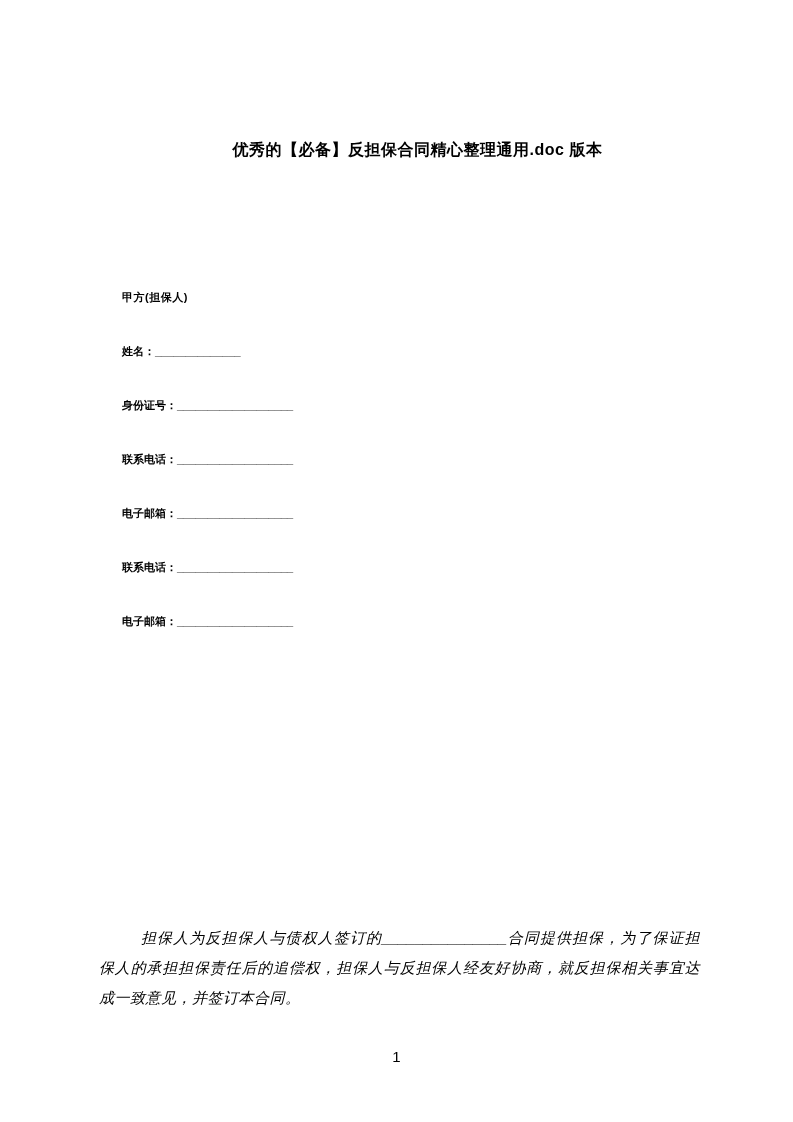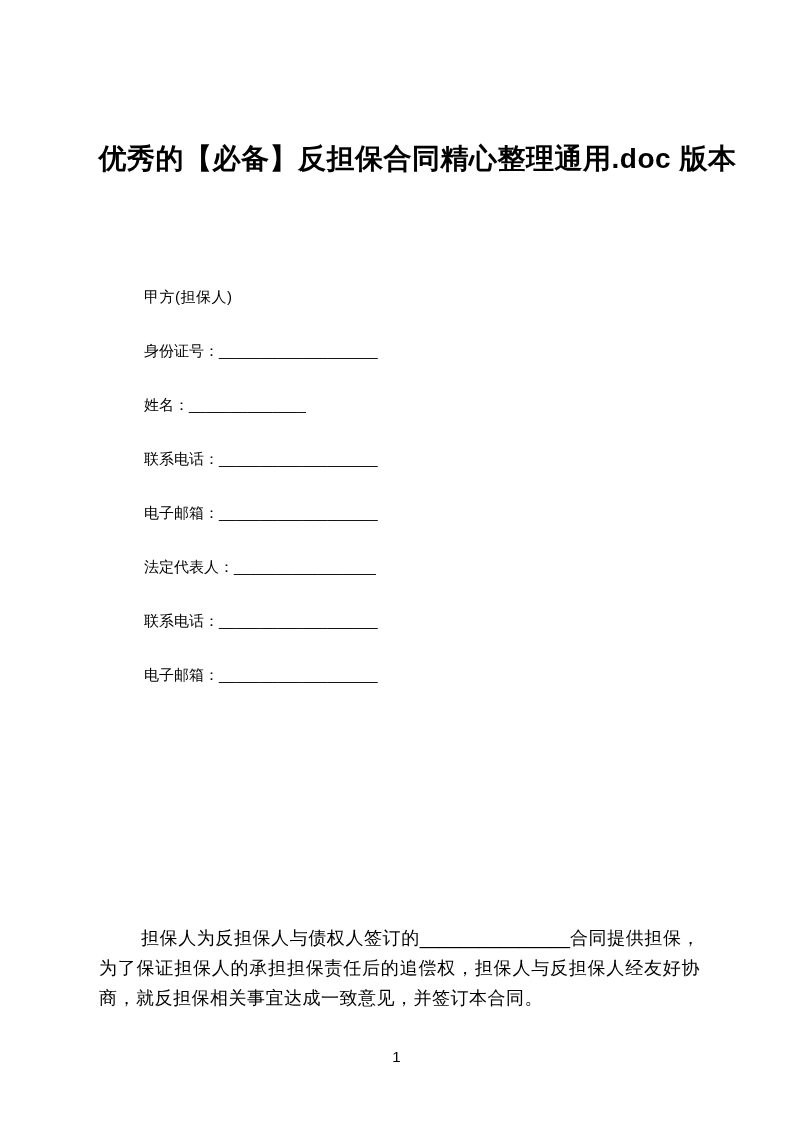--- a/index.html
+++ b/index.html
@@ -17,54 +17,55 @@
     overflow: hidden;
   }
   .doc-title {
     position: absolute;
     top: 140px;
     left: 0;
     width: 100%;
     margin: 0;
     text-align: center;
     text-indent: 42px; 
-    font-size: 28px;
+    font-size: 16px;
     font-weight: 700;
     letter-spacing: 0.5px;
     white-space: nowrap;
   }
   .fields {
     position: absolute;
     top: 270px;
-    left: 144px;
-    font-size: 15px;
-    font-weight: 400;
+    left: 122px;
+    font-size: 11px;
+    font-weight: 700;
   }
   .frow {
     height: 54px;
     line-height: 54px;
     white-space: pre;
   }
   .frow.heading {
     letter-spacing: 0.5px;
   }
   .fblank {
     letter-spacing: 0;
   }
   .body-par {
     position: absolute;
     top: 923px;
     left: 99px;
     width: 601px;
     margin: 0;
-    font-size: 18px;
+    font-size: 15px;
     line-height: 30px;
     text-indent: 42px;
     text-align: justify;
     letter-spacing: 0.5px;
+    font-style: italic;
   }
   .page-num {
     position: absolute;
     top: 1048px;
     left: 0;
     width: 100%;
     text-align: center;
     font-size: 15px;
   }
 </style>
@@ -72,32 +73,31 @@
 <body>
 
 <div class="page">
 
   <h1 class="doc-title">优秀的【必备】反担保合同精心整理通用.doc 版本</h1>
 
   <div class="fields">
 
     <div class="frow heading">甲方(担保人)</div>
 
+    <div class="frow"><span>姓名：</span><span class="fblank">______________</span></div>
+
     <div class="frow"><span>身份证号：</span><span class="fblank">___________________</span></div>
-
-    <div class="frow"><span>姓名：</span><span class="fblank">______________</span></div>
 
 
     <div class="frow"><span>联系电话：</span><span class="fblank">___________________</span></div>
 
     <div class="frow"><span>电子邮箱：</span><span class="fblank">___________________</span></div>
 
 
 
-    <div class="frow"><span>法定代表人：</span><span class="fblank">_________________</span></div>
 
 
     <div class="frow"><span>联系电话：</span><span class="fblank">___________________</span></div>
 
     <div class="frow"><span>电子邮箱：</span><span class="fblank">___________________</span></div>
 
   </div>
 
   <p class="body-par"><span>担保人为反担保人与债权人签订的</span><span class="fblank">_______________</span><span>合同提供担保，为了保证担保人的承担担保责任后的追偿权，担保人与反担保人经友好协商，就反担保相关事宜达成一致意见，并签订本合同。</span></p>
 

